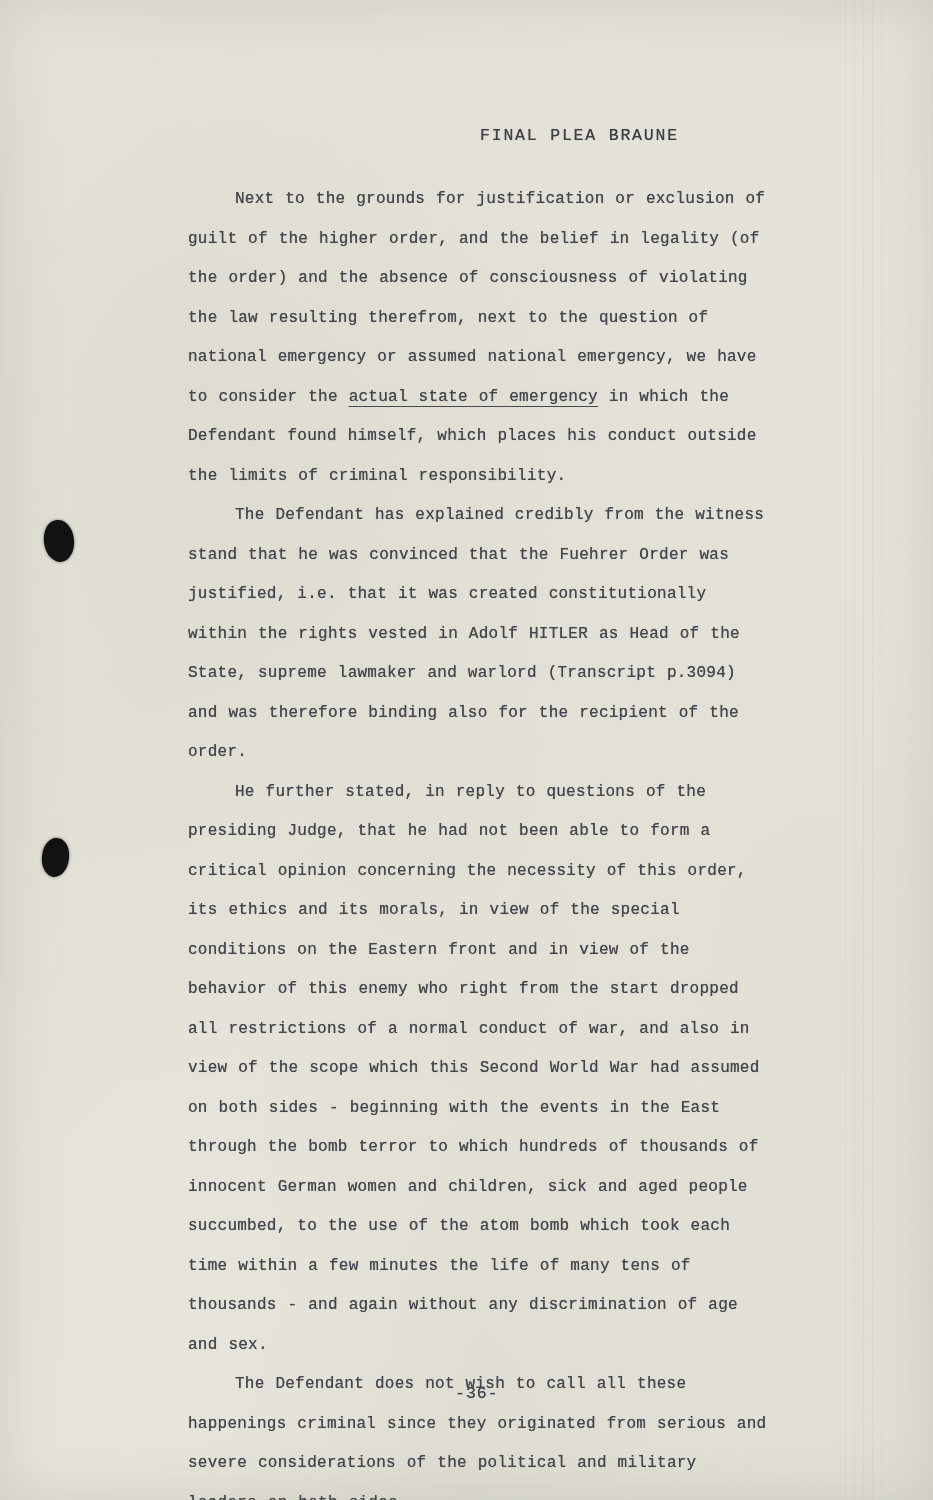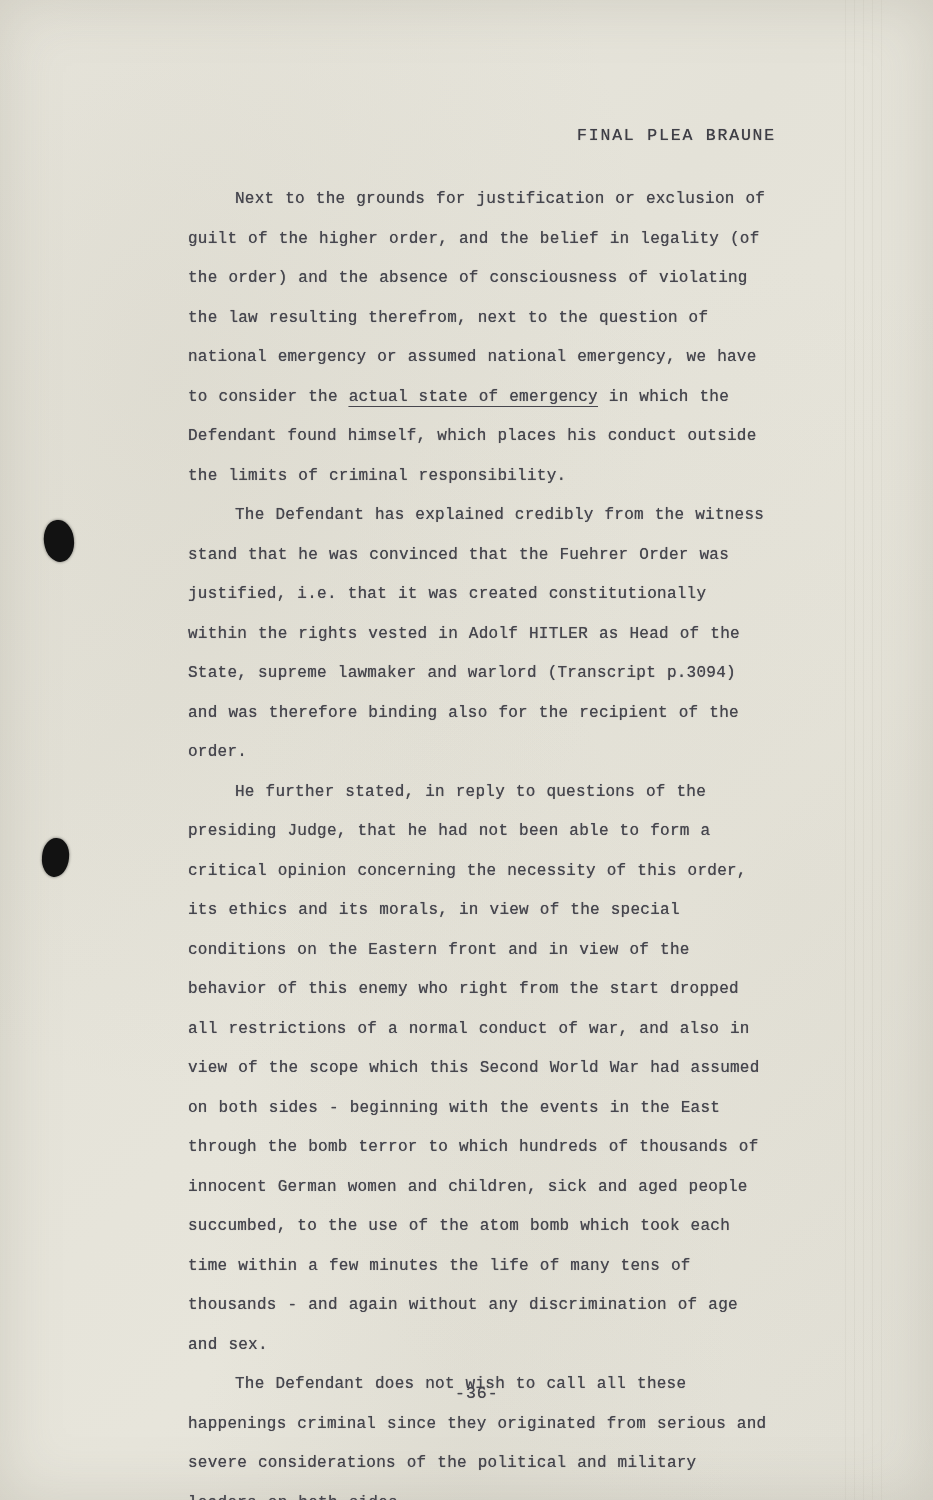--- a/index.html
+++ b/index.html
@@ -43,21 +43,20 @@
     padding-top: 126px;
   }
 
   .title {
     margin-left: 304px;
     font-size: 16.5px;
     letter-spacing: 1.8px;
     white-space: nowrap;
     color: #3e3e46;
     text-shadow: 0 0 0.7px rgba(55,55,62,0.85);
-    text-align: right;
   }
 
   .body-text {
     margin-top: 35px;
     width: 592px;
   }
 
   .para {
     font-size: 16px;
     line-height: 39.5px;

